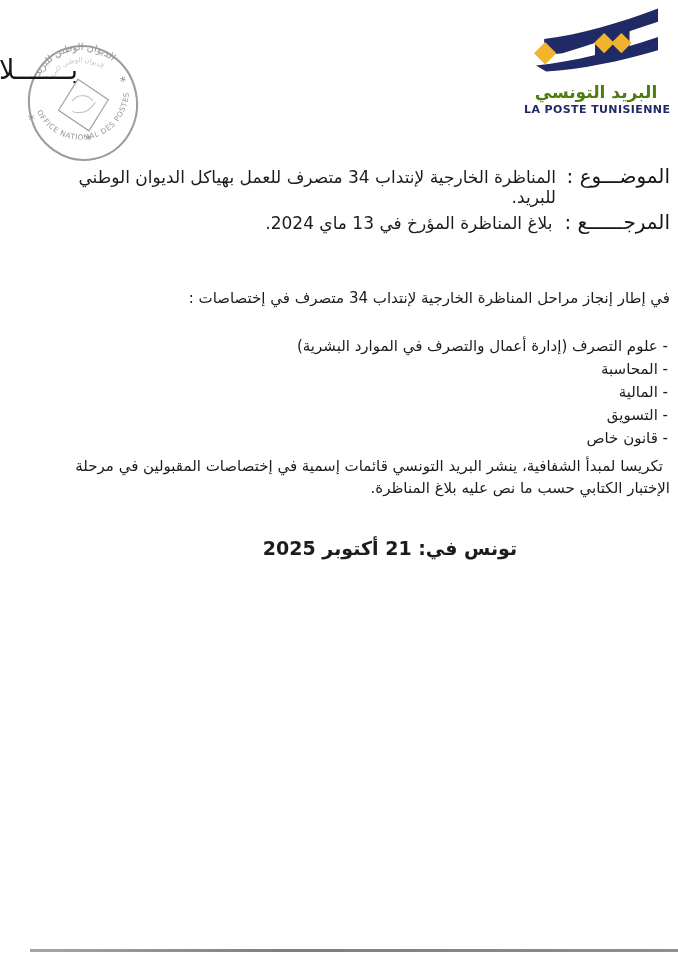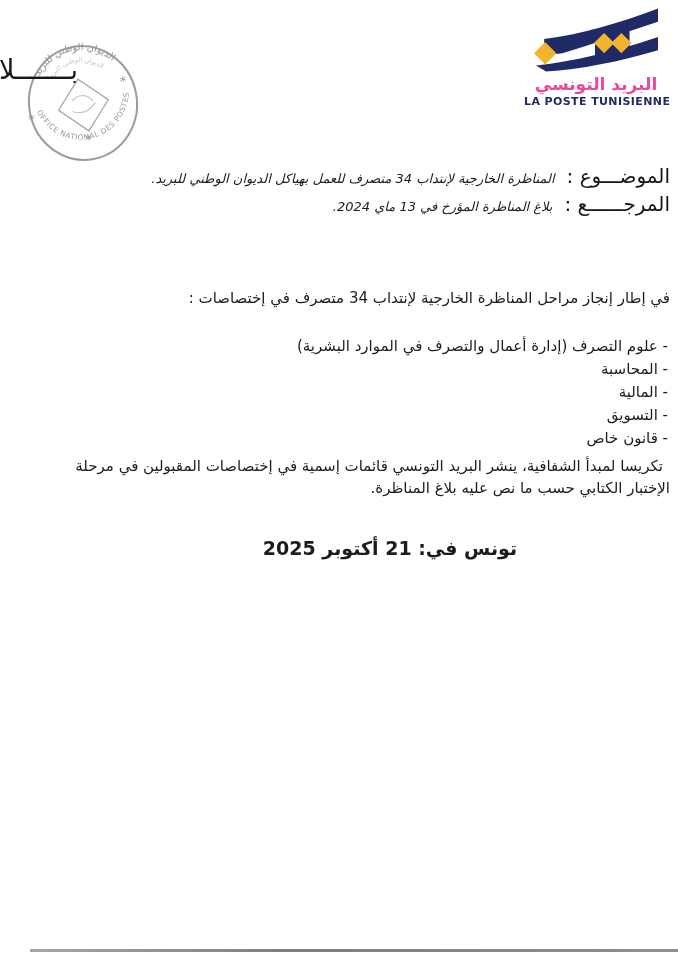--- a/index.html
+++ b/index.html
@@ -25,40 +25,40 @@
     direction:rtl;
   }
   .doc-title .shift{position:relative;left:-17px;}
 
   .logo{
     position:absolute;top:8px;right:10px;width:144px;
     text-align:center;
   }
   .logo svg{display:block;margin:0 auto;}
   .logo-ar{
-    display:block;margin-top:2px;
-    font-size:17px;font-weight:bold;color:#ec4899;
+    display:block;margin-top:10px;
+    font-size:17px;font-weight:bold;color:#4d7c0f;
     direction:rtl;letter-spacing:1px;
   }
   .logo-fr{
     display:block;margin-top:1px;
     font-size:11px;font-weight:bold;color:#202a66;
     letter-spacing:.4px;white-space:nowrap;
   }
 
   
   .meta{
     position:absolute;top:164px;right:8px;left:36px;
     direction:rtl;
   }
   .meta-row{display:flex;gap:12px;align-items:baseline;margin-bottom:3px;}
   .meta-label{
     font-size:20px;min-width:88px;white-space:nowrap;color:#161616;
   }
-  .meta-value{font-size:13px;line-height:20px;font-style:italic;}
+  .meta-value{font-size:17px;line-height:20px;}
 
   
   .content{
     position:absolute;top:288px;right:8px;left:30px;
     direction:rtl;font-size:15px;
   }
   .intro{margin:0;line-height:20px;}
   .specialties{list-style:none;margin:27px 0 0 0;padding:0 2px 0 0;}
   .specialties li{line-height:23px;text-align:right;}
   .closing{margin:5px 0 0 0;line-height:22px;text-indent:7px;text-align:right;}

